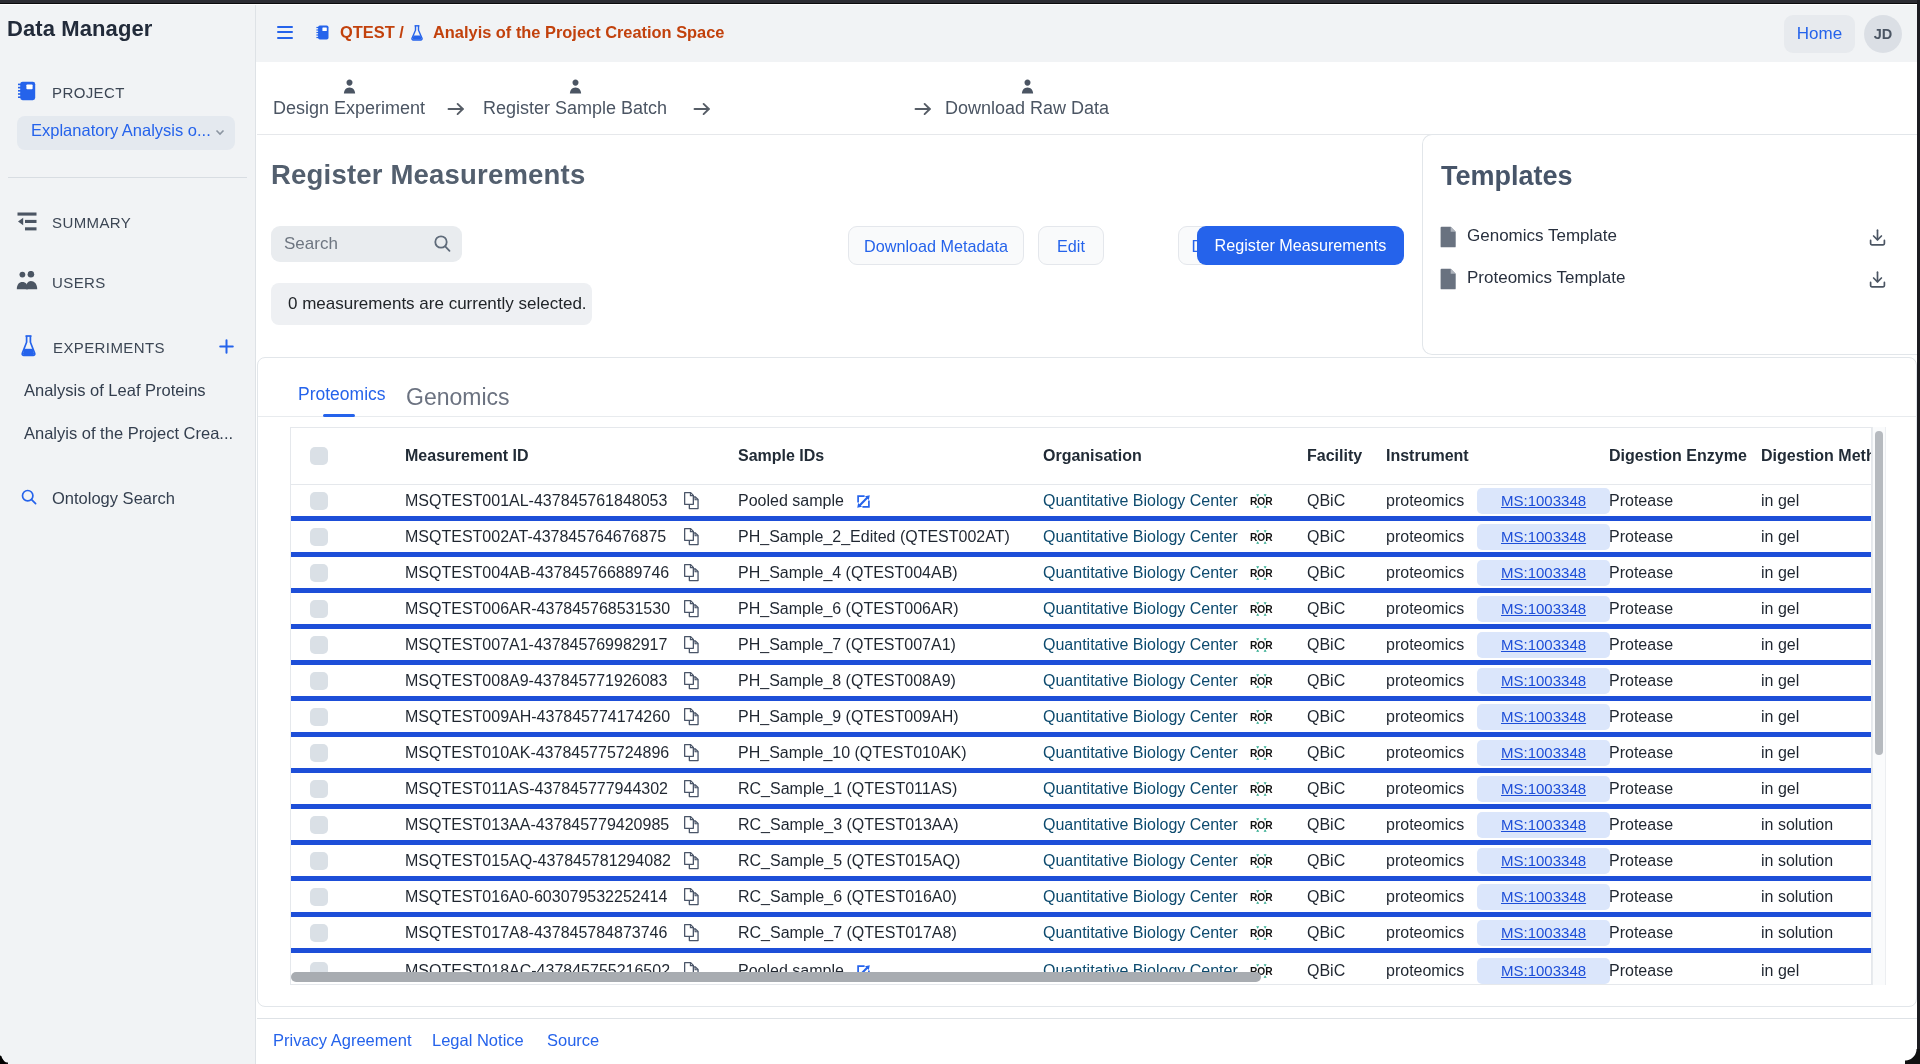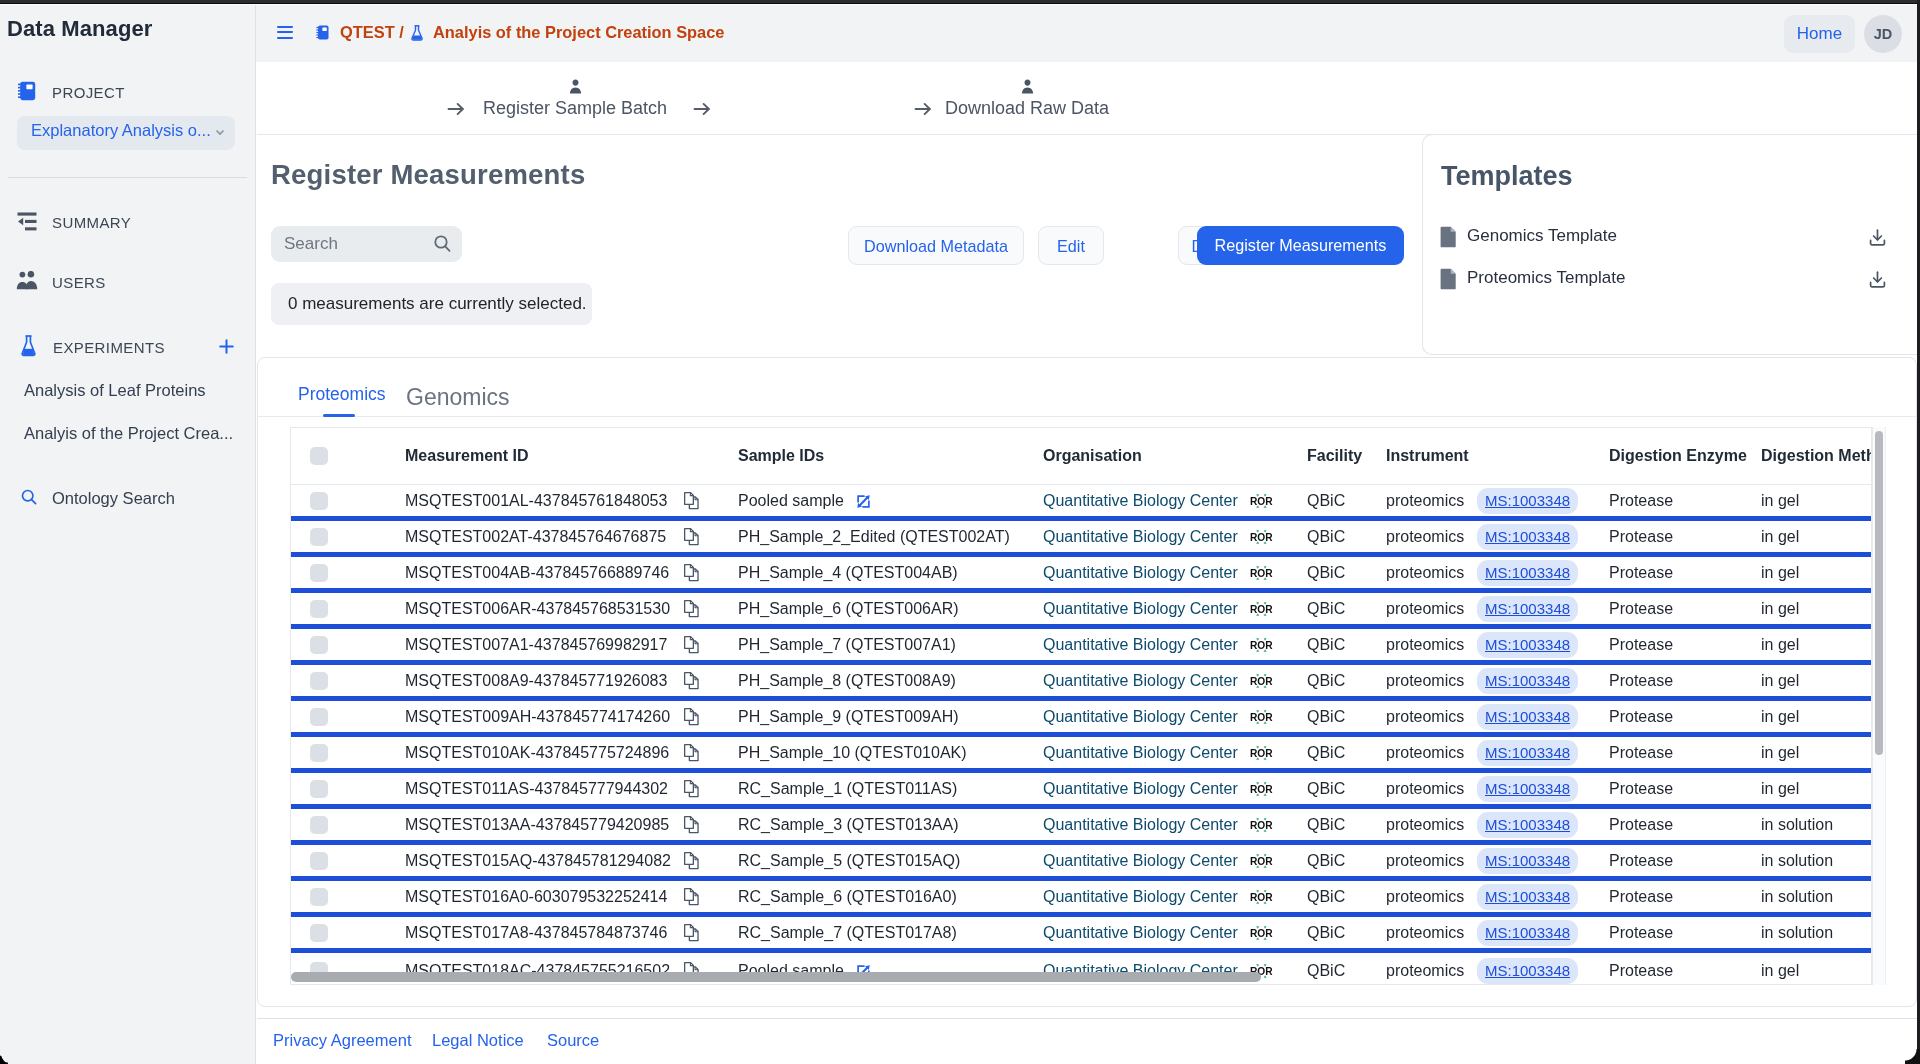--- a/index.html
+++ b/index.html
@@ -48,36 +48,43 @@
 #tabu{position:absolute;left:65px;top:56px;width:32px;height:3px;background:#2563eb;border-radius:2px}
 #tbox{position:absolute;left:32px;top:69px;width:1582px;height:558px;border:1px solid #e5e8ec;overflow:hidden;background:#fff}
 #thead{position:absolute;left:0;top:0;width:1580px;height:57px;border-bottom:1px solid #e5e8ec;font-weight:700;font-size:16px;color:#212b36}
 .tr{position:absolute;left:0;width:1580px;height:36px;border-bottom:5px solid #1d4ed8;font-size:16px;color:#1f2630}
 .c{position:absolute;top:50%;transform:translateY(-50%);white-space:nowrap}
 .cb{position:absolute;left:19px;top:50%;margin-top:-9px;width:18px;height:18px;background:#dae0e6;border-radius:5px}
 .mid{left:114px}.sid{left:447px}.org{left:752px;color:#0c4a6e}.fac{left:1016px}.ins{left:1095px}.enz{left:1318px}.dm{left:1470px}
 .cp{position:absolute;top:50%;margin-top:-9px}
 .ext{position:absolute;top:50%;margin-top:-8px}
 .ror{position:absolute;top:50%;margin-top:-8px;width:26px;height:16px}
-.chip{position:absolute;left:1186px;top:50%;margin-top:-13px;height:26px;line-height:26px;padding:0 8px;background:#dbe6fb;border-radius:11px;color:#1d4ed8;font-size:15px;text-decoration:underline}
+.chip{position:absolute;left:1186px;top:50%;margin-top:-13px;height:26px;line-height:26px;padding:0 24px;background:#dbe6fb;border-radius:5px;color:#1d4ed8;font-size:15px;text-decoration:underline}
 #vsb{position:absolute;left:1614px;top:69px;width:14px;height:558px;background:#fafbfc;border-left:1px solid #e8ebee;border-right:1px solid #eceef1}
 #vsbt{position:absolute;left:1617px;top:73px;width:8px;height:324px;background:#b6babf;border-radius:4px}
 #hsbt{position:absolute;left:33px;top:614px;width:970px;height:10px;background:#a8acb1;border-radius:5px}
 #footline{position:absolute;left:257px;top:1018px;width:1663px;height:1px;background:#dee2e6}
 .flink{position:absolute;top:1031px;font-size:16.5px;color:#2563eb}
 
 #hamb{position:absolute;left:277px;top:26px;width:16px;height:13px}
 #hamb div{height:2.2px;background:#2563eb;border-radius:2px;margin-bottom:3.1px}
 .crumb{position:absolute;top:23px;font-size:16.4px;font-weight:700;color:#c2410c}
 #homebtn{position:absolute;left:1784px;top:15px;width:71px;height:38px;background:#e7eaee;border-radius:9px;color:#2563eb;font-size:17px;line-height:38px;text-align:center}
 #avatar{position:absolute;left:1864px;top:15px;width:38px;height:38px;border-radius:50%;background:#dbdfe5;color:#4b5563;font-size:14.5px;font-weight:700;line-height:38px;text-align:center}
 </style></head><body>
 <div id="root">
 <div id="topbar"></div>
 <div id="steps">
+  <div class="step" style="left:7px;width:170px">
+        <svg class="pic" width="17" height="17" viewBox="0 0 17 17" fill="#4b5563">
+          <path d="M8.5 1.4c1.8 0 3 1.3 3 3.1s-1.2 3.3-3 3.3-3-1.5-3-3.3 1.2-3.1 3-3.1z"></path>
+          <path d="M2.9 15.6c0-3.4 2.1-6.2 5.6-6.2s5.6 2.8 5.6 6.2z"></path>
+        </svg>
+        <span class="slbl">Design Experiment</span>
+      </div>
   <svg class="sarr" style="left:190px" width="18" height="14" viewBox="0 0 18 14" fill="none" stroke="#565d66" stroke-width="1.9" stroke-linecap="round" stroke-linejoin="round">
         <path d="M1.5 7h14.2"></path>
         <path d="M10.6 1.9 15.8 7l-5.2 5.1"></path>
       </svg>
   <div class="step" style="left:218px;width:200px">
         <svg class="pic" width="17" height="17" viewBox="0 0 17 17" fill="#4b5563">
           <path d="M8.5 1.4c1.8 0 3 1.3 3 3.1s-1.2 3.3-3 3.3-3-1.5-3-3.3 1.2-3.1 3-3.1z"></path>
           <path d="M2.9 15.6c0-3.4 2.1-6.2 5.6-6.2s5.6 2.8 5.6 6.2z"></path>
         </svg>
         <span class="slbl">Register Sample Batch</span>

